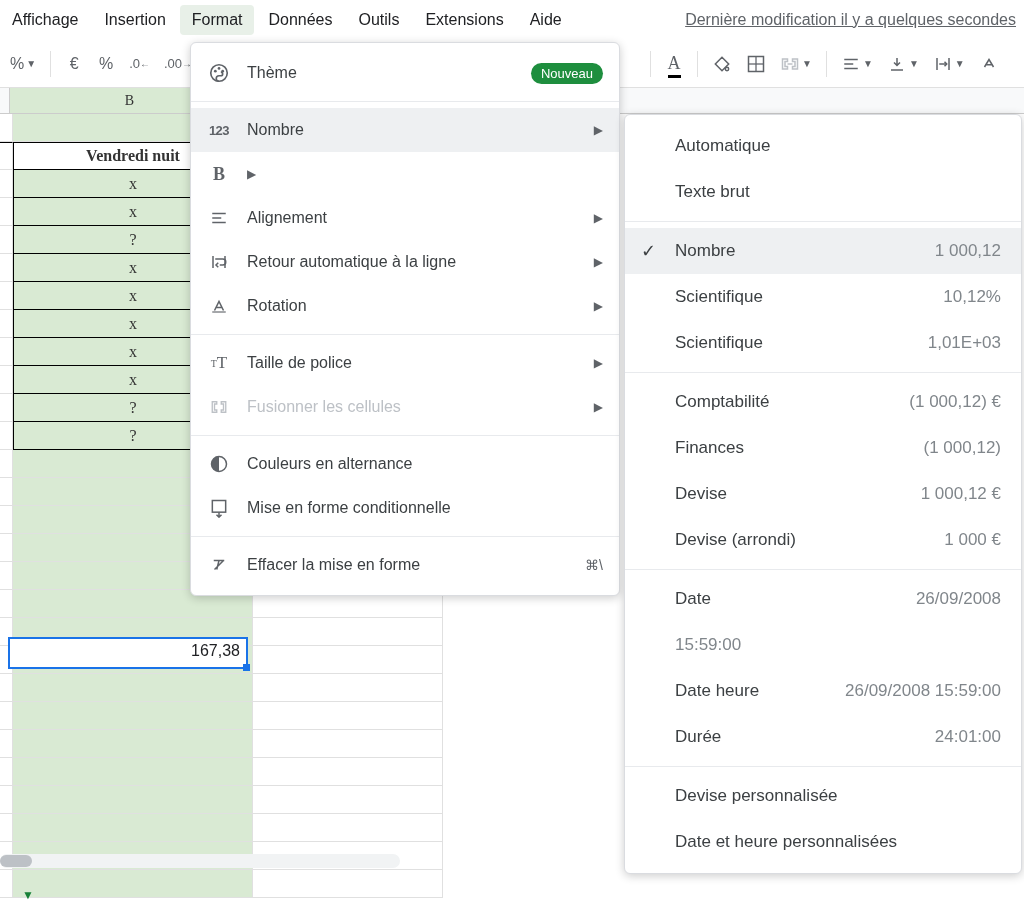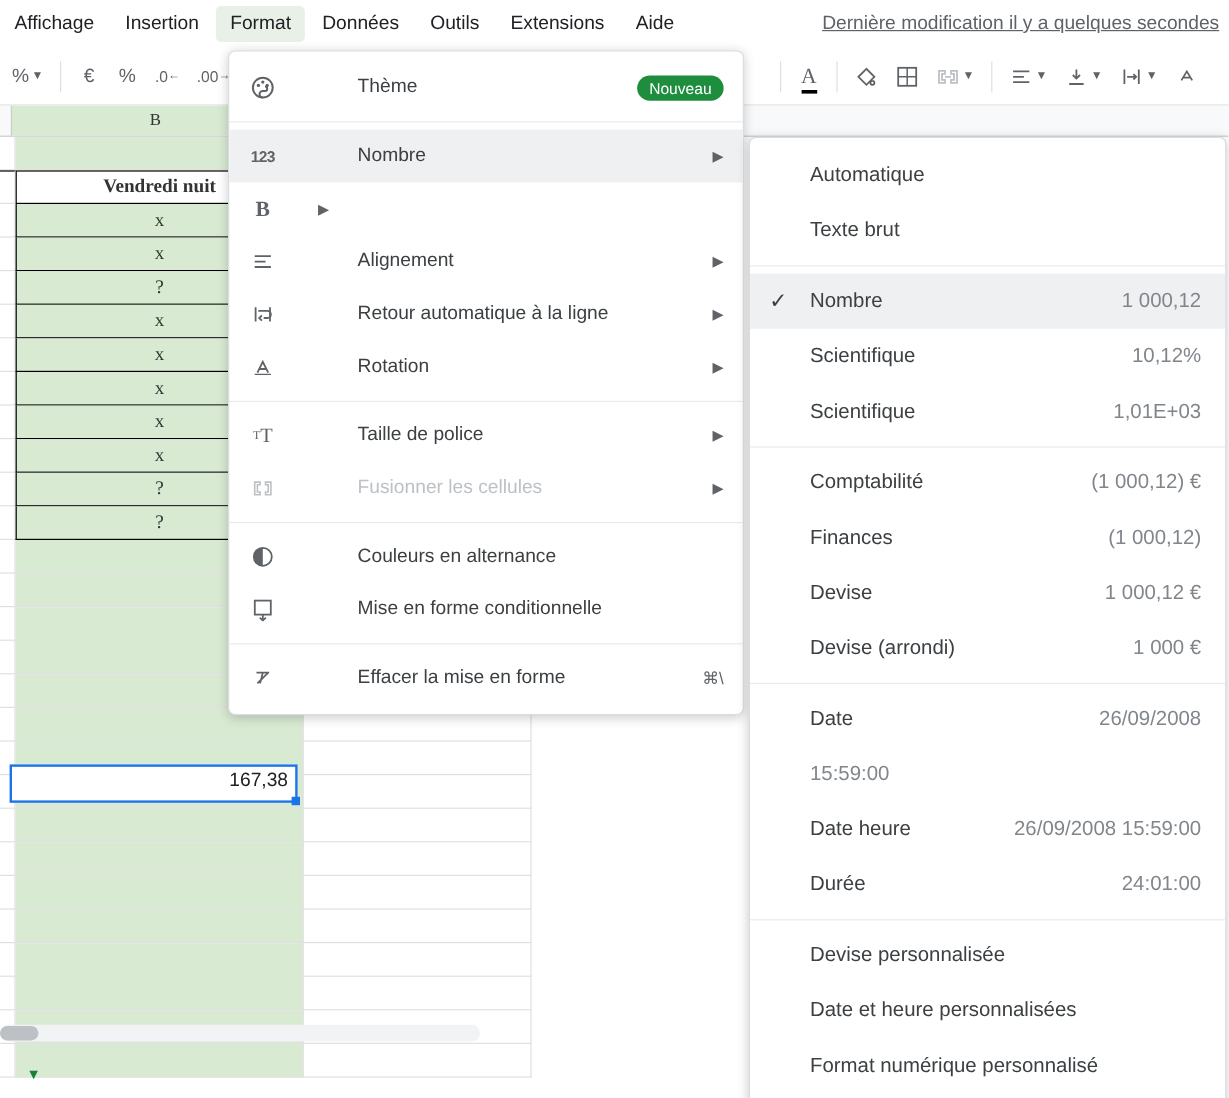--- a/index.html
+++ b/index.html
@@ -174,25 +174,25 @@
     cursor: pointer;
     font-size: 16px;
     color: #3c4043;
   }
   .menu-item.highlighted {
     background: #eef0f2;
   }
   .menu-item .mi-icon {
     width: 24px;
     height: 24px;
-    margin-right: 34px;
+    margin-right: 16px;
     display:flex;align-items:center;justify-content:center;
     color: #5f6368;
   }
-  .menu-item .mi-label { flex: 1; margin-left: 33px; }
+  .menu-item .mi-label { flex: 1; }
   .menu-item .mi-sub {
     color: #5f6368;
     font-size: 14px;
   }
   .menu-item.disabled { color: #bdc1c6; }
   .menu-item.disabled .mi-icon { color: #bdc1c6; }
   .menu-sep { height: 1px; background: #e8eaed; margin: 6px 0; }
   .badge-new {
     background: #1e8e3e;
     color: #fff;
@@ -673,22 +673,19 @@
       <span class="ns-label">Durée</span>
       <span class="ns-example">24:01:00</span>
     </div>
   <div class="ns-sep"></div>
   <div class="ns-item">
       <span class="ns-label">Devise personnalisée</span>
     </div>
   <div class="ns-item">
       <span class="ns-label">Date et heure personnalisées</span>
     </div>
-  <div class="ns-item">
-      <span class="ns-label">Format numérique personnalisé</span>
-    </div>
 </div>
 
 <div class="bottom-bar">
   <div class="sheet-tab-btn">
       <span class="chev-down" style="font-size:12px;color:#188038;">▼</span>
     </div>
 </div>
 
 </body></html>

